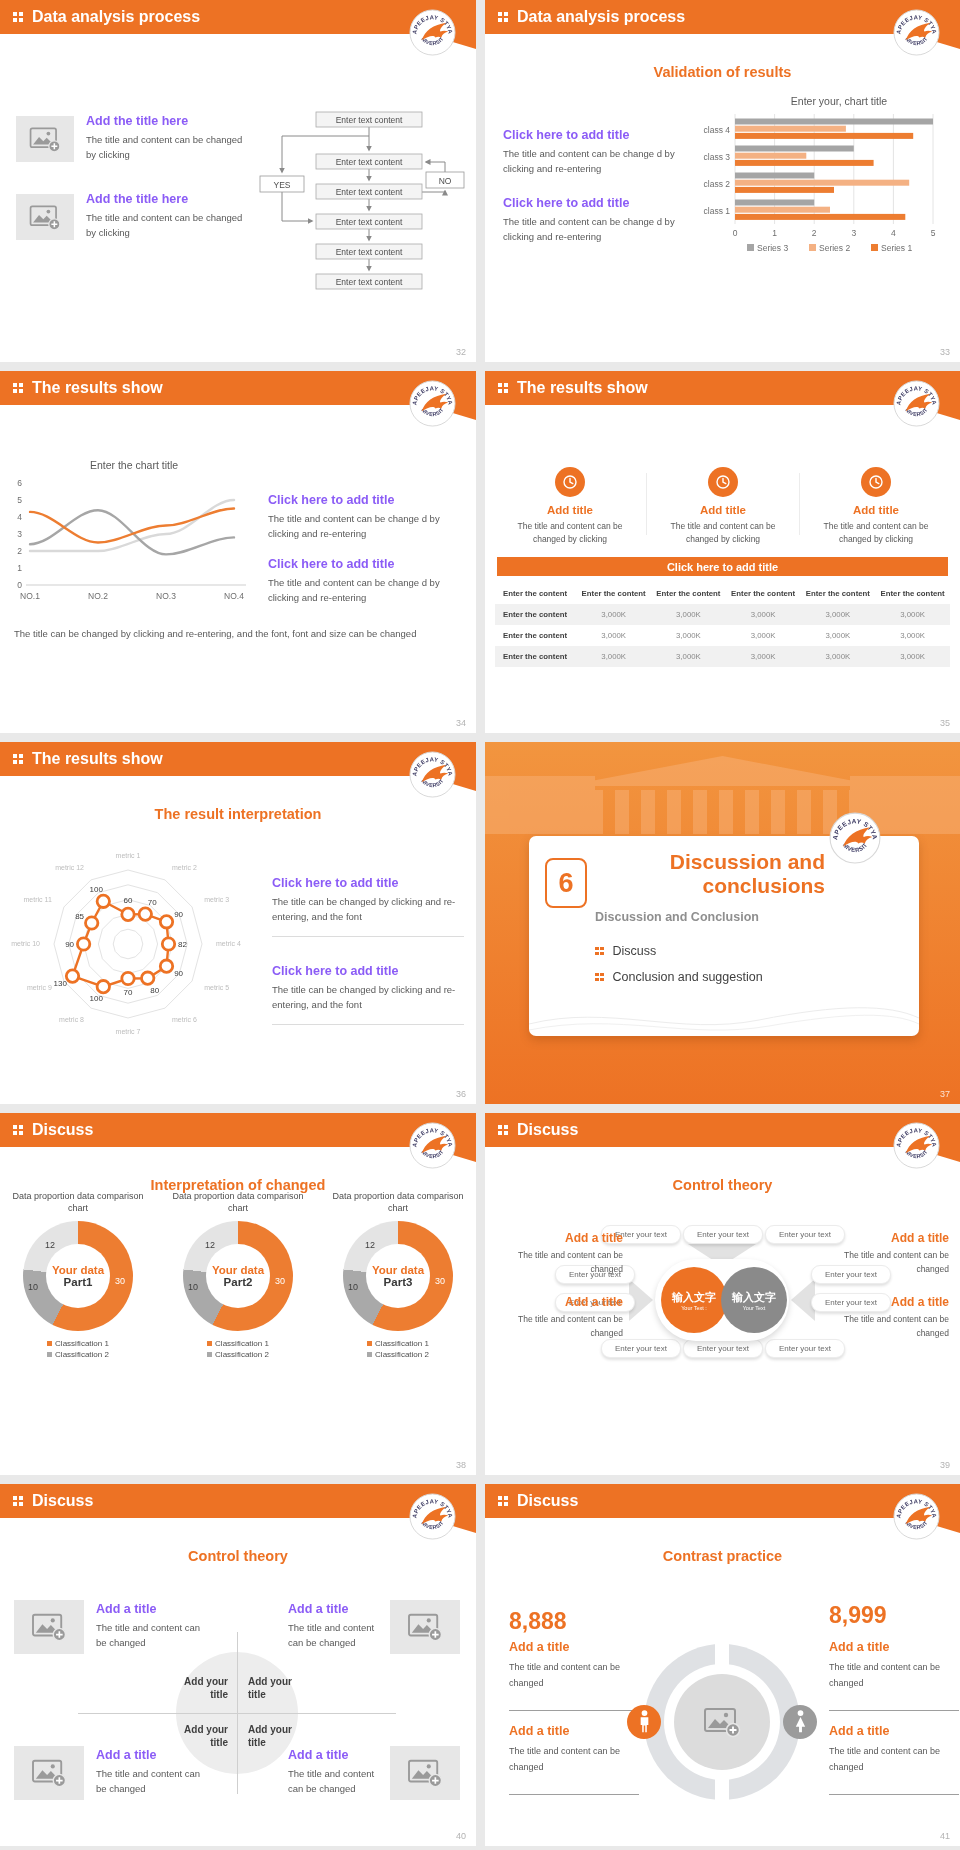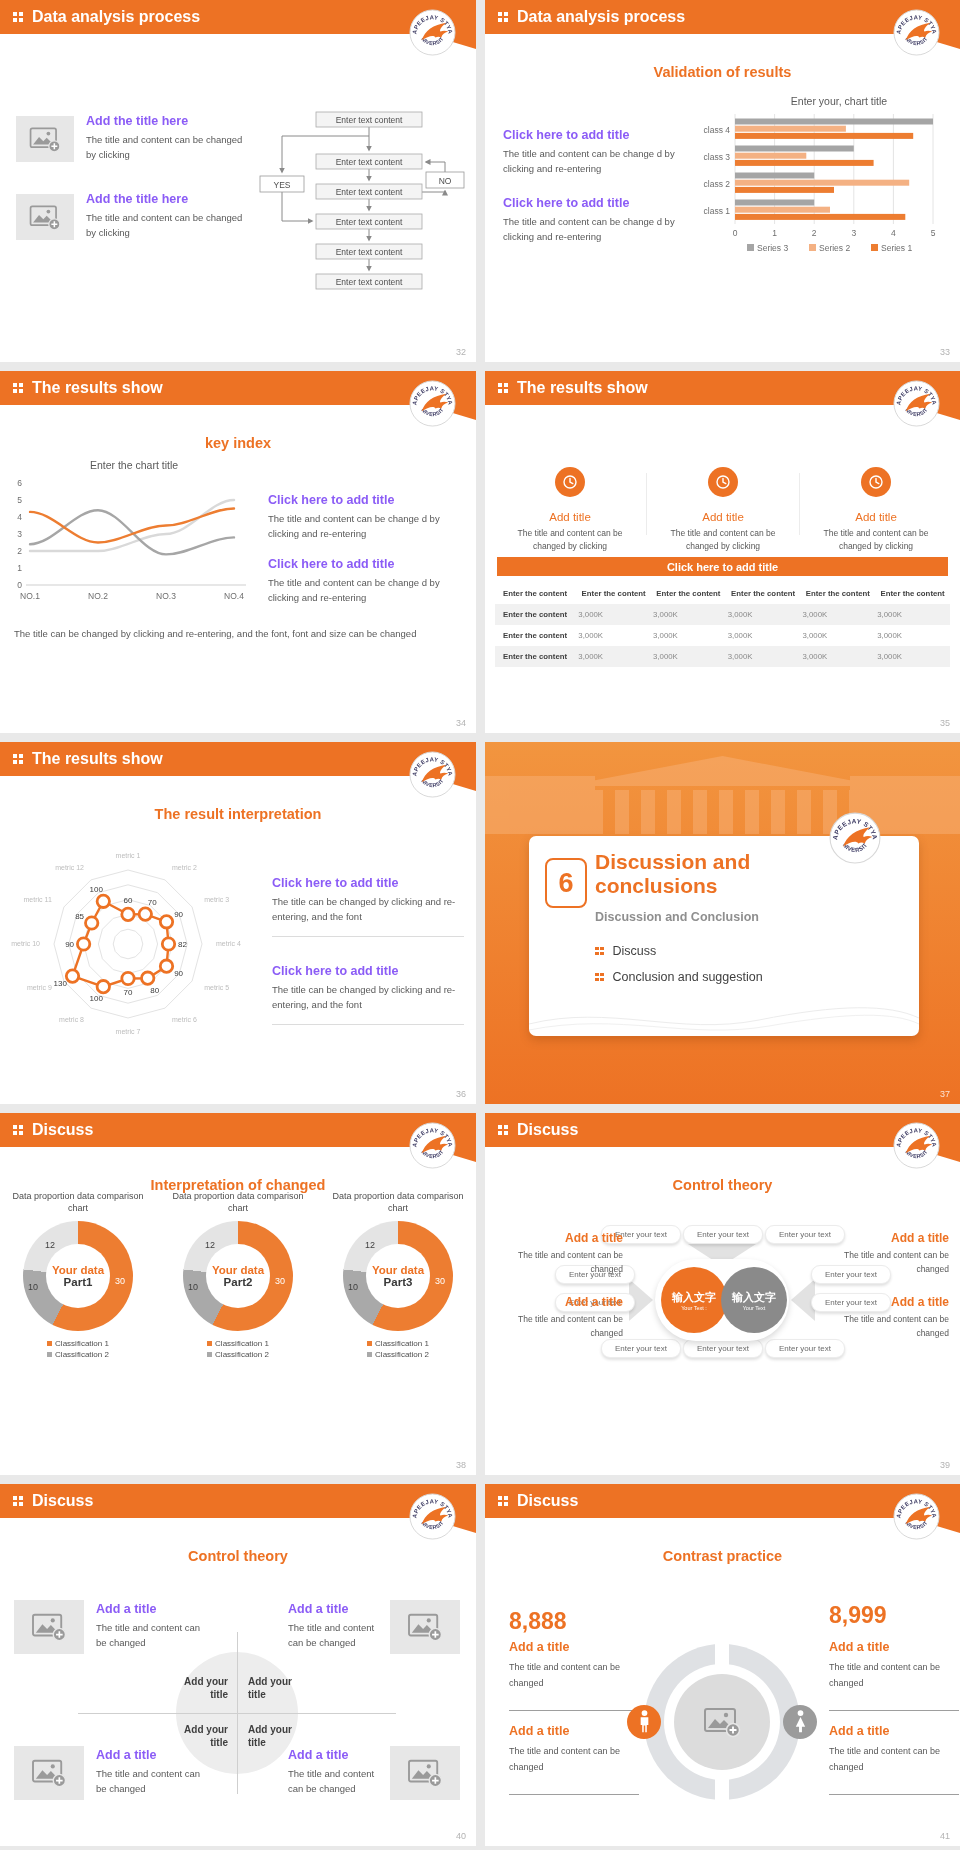--- a/index.html
+++ b/index.html
@@ -27,39 +27,39 @@
   .atick{font-size:8.5px;fill:#6e6e6e;}
   .rlab{font-size:7px;fill:#bdbdbd;}
   .rval{font-size:8px;fill:#3a3a3a;}
   .ftxt{font-size:8.5px;fill:#4f4f4f;}
   .fbox{fill:#f4f4f4;stroke:#ababab;stroke-width:.8;}
   .fyn{fill:#fff;stroke:#9a9a9a;stroke-width:.8;}
   .fline{fill:none;stroke:#8a8a8a;stroke-width:1;}
   
   .tbl{width:100%;border-collapse:collapse;font-size:7.8px;color:#8a8a8a;}
   .tbl th{font-size:7.8px;color:#3f3f3f;font-weight:bold;padding:6px 2px;text-align:center;}
-  .tbl td{padding:6px 2px;text-align:left;}
+  .tbl td{padding:6px 2px;text-align:center;}
   .tbl .lab{color:#3f3f3f;font-weight:bold;text-align:left;padding-left:8px;}
   .tbl tr.alt{background:#f1f1f1;}
   .banner{position:absolute;left:12px;right:12px;top:186px;height:19px;background:#ED7224;color:#fff;
           font-weight:bold;font-size:11px;display:flex;align-items:center;justify-content:center;}
   .ccol{position:absolute;top:96px;width:150px;text-align:center;}
   .ccirc{width:30px;height:30px;border-radius:50%;background:#ED7224;margin:0 auto;display:flex;align-items:center;justify-content:center;}
-  .ccol .t{color:#ED7224;font-weight:normal;font-size:11.5px;margin-top:14px;}
+  .ccol .t{color:#ED7224;font-weight:bold;font-size:11.5px;margin-top:7px;}
   .ccol .b{color:#595959;font-size:8.5px;line-height:1.5;margin-top:4px;padding:0 12px;}
   .vdiv{position:absolute;top:102px;width:1px;height:62px;background:#ececec;}
   
   .ublock{position:absolute;width:192px;border-bottom:1px solid #dcdcdc;padding-bottom:12px;}
   
   .s37{background:linear-gradient(180deg,#F2953F 0%,#ED7224 100%);}
   .card{position:absolute;left:44px;top:94px;width:390px;height:200px;background:#fff;border-radius:7px;
         box-shadow:0 4px 10px rgba(120,50,0,.25);}
   .numbox{position:absolute;left:16px;top:22px;width:38px;height:46px;border:2.5px solid #ED7224;border-radius:8px;
           color:#ED7224;font-size:27px;font-weight:bold;display:flex;align-items:center;justify-content:center;}
-  .dtitle{position:absolute;left:66px;top:14px;width:230px;color:#ED7224;font-weight:bold;font-size:21px;line-height:1.12;}
+  .dtitle{position:absolute;left:66px;top:14px;width:230px;color:#ED7224;font-weight:bold;font-size:21px;line-height:1.12;text-align:right;}
   .dsub{position:absolute;left:66px;top:74px;color:#8f8f8f;font-weight:bold;font-size:12.5px;}
   .dbullet{position:absolute;left:66px;display:flex;align-items:center;gap:9px;color:#3f3f3f;font-size:12.5px;}
   .bld{position:absolute;inset:0;opacity:.45;}
   .roof{position:absolute;left:80px;top:14px;width:315px;height:30px;background:#f9b57e;
         clip-path:polygon(50% 0,100% 100%,0 100%);}
   .cols{position:absolute;left:104px;top:48px;width:268px;height:44px;
         background:repeating-linear-gradient(90deg,#f9b57e 0 14px,rgba(0,0,0,0) 14px 26px);}
   .wing{position:absolute;top:34px;width:110px;height:58px;background:#f9b57e;}
   
   .dgroup{position:absolute;top:78px;width:148px;text-align:center;}
@@ -280,21 +280,20 @@
           <i></i>
           <i></i>
           <i></i>
           <i></i>
         </span>
         <span>The results show</span>
       </div>
     <svg class="logo">
         <use href="#logo"></use>
       </svg>
-    <div class="stitle">key index</div>
 
     <svg id="linechart" class="abs" style="left:8px;top:86px" width="254" height="158" viewBox="0 0 254 158">
         <text x="126" y="12" text-anchor="middle" class="ctitle">Enter the chart title</text>
         <text x="14" y="131.0" text-anchor="end" class="atick">0</text>
         <text x="14" y="114.0" text-anchor="end" class="atick">1</text>
         <text x="14" y="97.0" text-anchor="end" class="atick">2</text>
         <text x="14" y="80.0" text-anchor="end" class="atick">3</text>
         <text x="14" y="63.0" text-anchor="end" class="atick">4</text>
         <text x="14" y="46.0" text-anchor="end" class="atick">5</text>
         <text x="14" y="29.0" text-anchor="end" class="atick">6</text>

